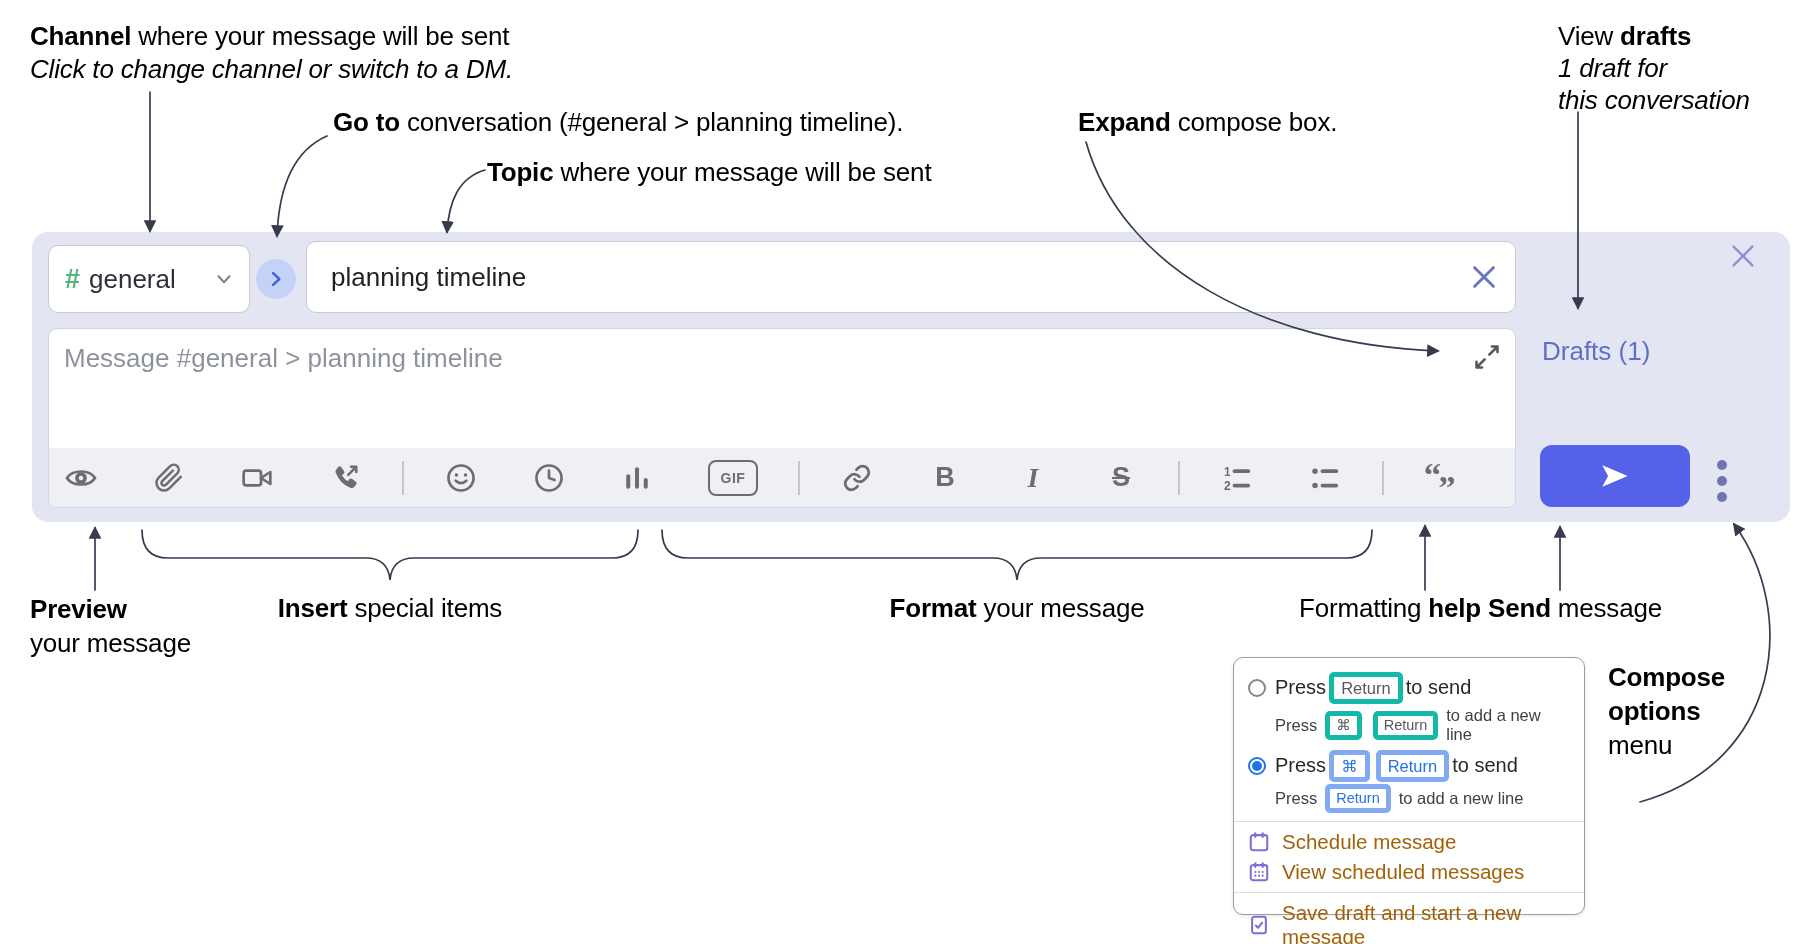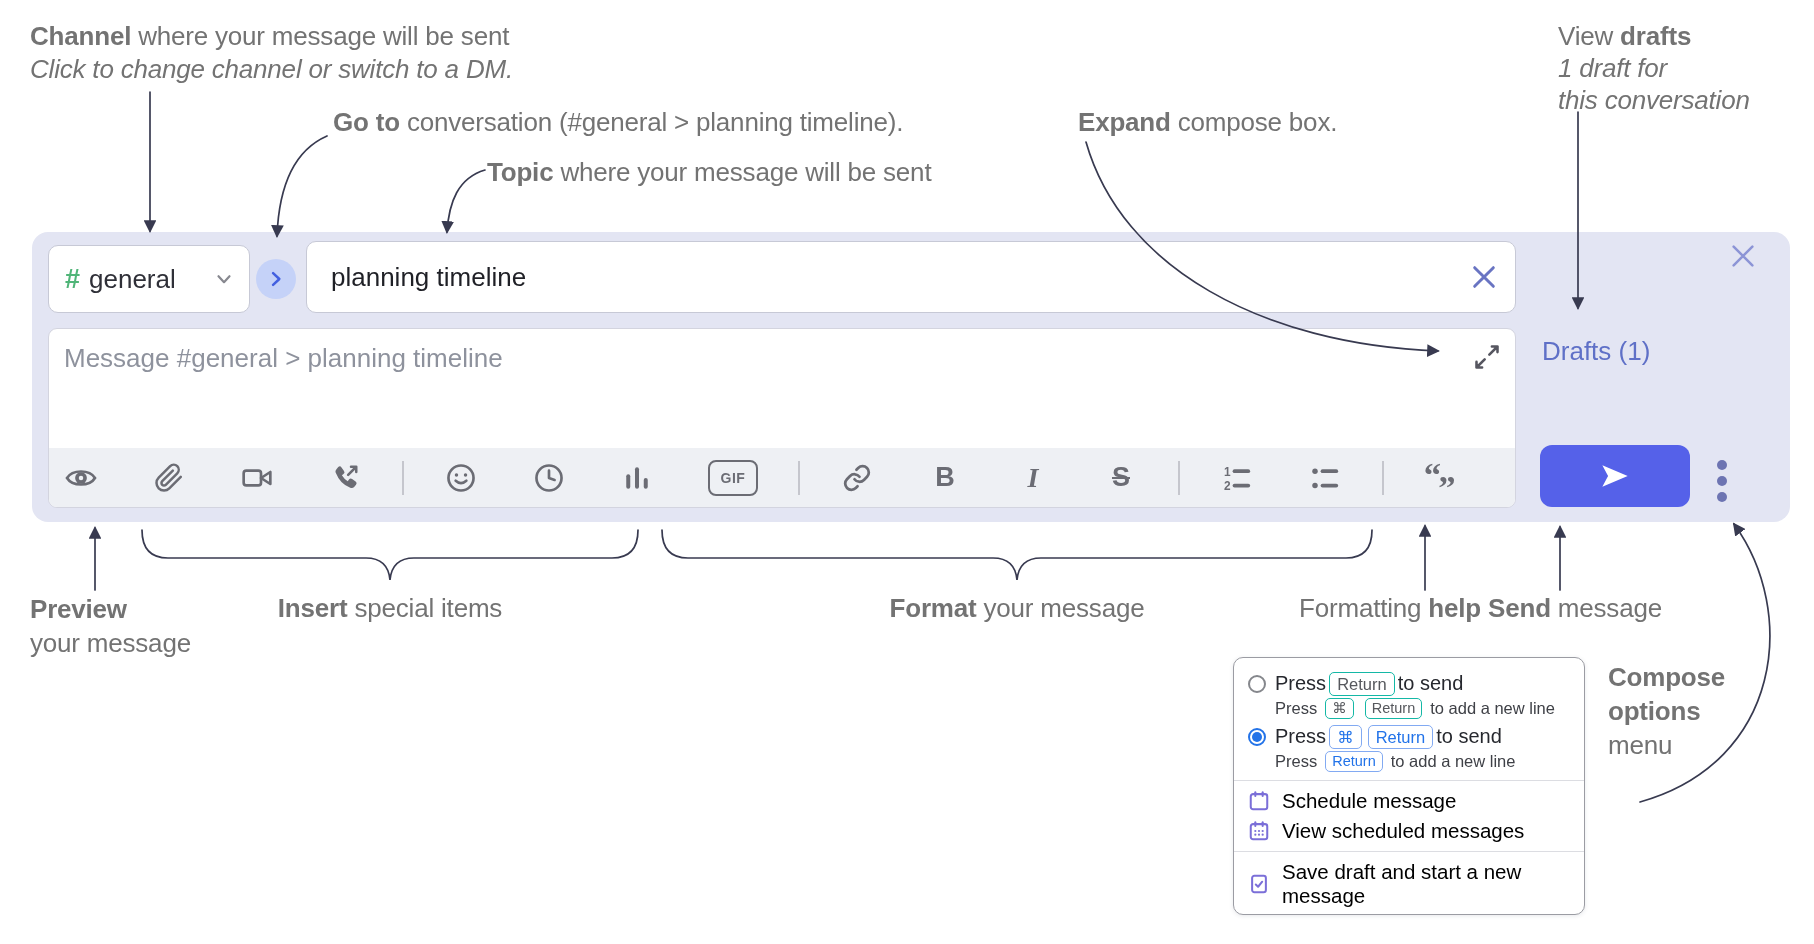--- a/index.html
+++ b/index.html
@@ -2,21 +2,21 @@
 <html><head>
 <meta charset="utf-8">
 <style>
   html,body{margin:0;padding:0;}
   body{
     width:1814px;height:944px;position:relative;background:#ffffff;
     font-family:"Liberation Sans","DejaVu Sans",sans-serif;color:#33354a;overflow:hidden;
   }
   .abs{position:absolute;}
   
-  .ann{font-size:26px;line-height:33px;color:#737373;letter-spacing:-0.2px;}
+  .ann{font-size:26px;line-height:33px;color:#000000;letter-spacing:-0.2px;}
   .ann b{font-weight:700;}
   .ann .it{font-style:italic;}
   .ctr{transform:translateX(-50%);white-space:nowrap;}
   
   #compose-box{left:32px;top:232px;width:1758px;height:290px;background:#e3e5f3;border-radius:16px;}
   
   #channel-pill{left:48px;top:245px;width:202px;height:68px;background:#fff;border:1px solid #c7c9d6;
     border-radius:10px;display:flex;align-items:center;padding:0 14px 0 16px;box-sizing:border-box;cursor:pointer;}
   #channel-pill .hash{color:#50b578;font-weight:700;font-size:27px;margin-right:9px;}
   #channel-pill .name{color:#2f3038;font-size:26px;}
@@ -59,26 +59,26 @@
   #dots-btn i{width:10px;height:10px;border-radius:50%;background:#6d74b2;}
   
   #popup{left:1233px;top:657px;width:352px;height:258px;background:#fff;border:1.5px solid #9b9ca3;
     border-radius:10px;box-sizing:border-box;padding:11px 14px;box-shadow:0 1px 4px rgba(60,62,90,.12);
     font-size:20px;color:#26282e;}
   .prow{display:flex;align-items:center;gap:9px;margin:3px 0 2px 0;cursor:pointer;}
   .radio{width:18px;height:18px;border-radius:50%;border:2px solid #85878c;box-sizing:border-box;flex:0 0 auto;}
   .radio.sel{border-color:#2373e8;position:relative;}
   .radio.sel::after{content:"";position:absolute;left:2px;top:2px;width:10px;height:10px;border-radius:50%;background:#2373e8;}
   .sub{margin:0 0 6px 27px;font-size:16.5px;color:#3f4147;display:flex;align-items:center;gap:5px;}
-  kbd{display:inline-block;border:1px solid #14b8a6;border-radius:5px;background:#fff;color:#56585d;
+  kbd{display:inline-block;border:5px solid #14b8a6;border-radius:5px;background:#fff;color:#56585d;
       font-family:inherit;font-size:16.5px;line-height:22px;padding:0 7px;margin:0 3px;}
   .sub kbd{font-size:14.5px;line-height:19px;padding:0 6px;}
   kbd.blue{border-color:#82aaf2;color:#2273e9;}
   .pdiv{height:1px;background:#dcdde2;margin:8px -14px;}
-  .pitem{display:flex;align-items:center;gap:12px;margin:6px 0;font-size:20.5px;color:#000000;cursor:pointer;}
+  .pitem{display:flex;align-items:center;gap:12px;margin:6px 0;font-size:20.5px;color:#a16207;cursor:pointer;}
   .pitem svg{flex:0 0 auto;}
   
   #overlay{left:0;top:0;pointer-events:none;}
 </style>
 </head>
 <body>
 
 <div class="abs ann" style="left:30px;top:20px;">
   <div><b>Channel</b><span> where your message will be sent</span></div>
   <div class="it">Click to change channel or switch to a DM.</div>

